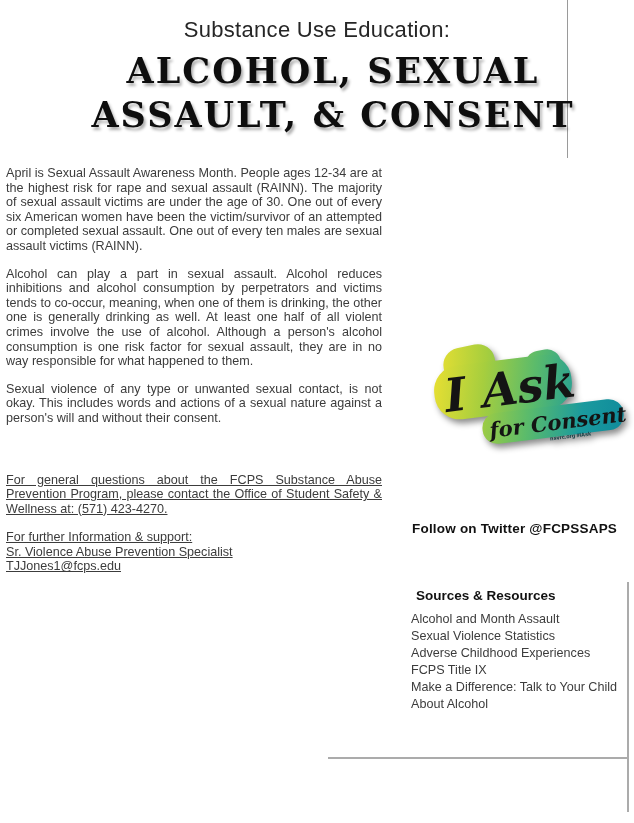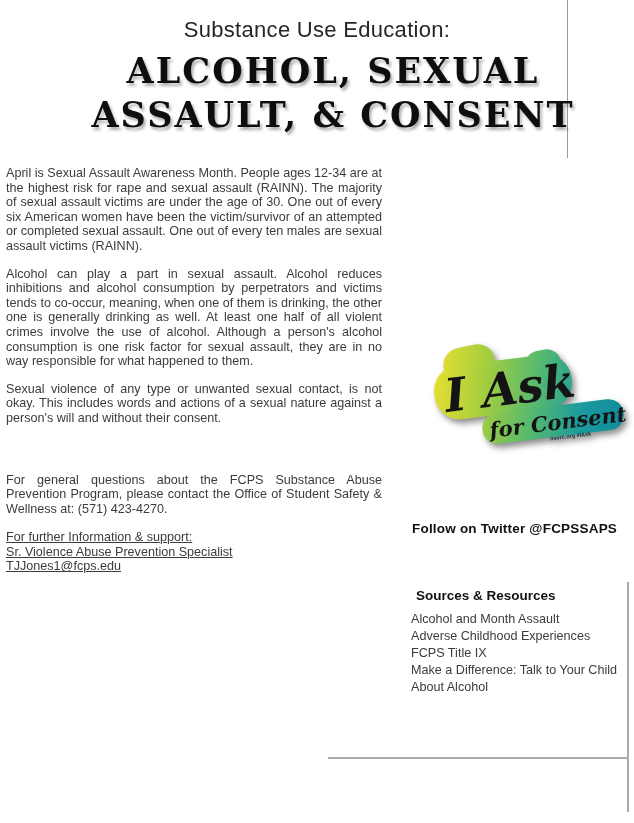--- a/index.html
+++ b/index.html
@@ -51,21 +51,21 @@
     position: absolute;
     left: 6px;
     top: 166px;
     width: 376px;
     font-size: 12.6px;
     line-height: 14.6px;
     color: #3c3c3c;
   }
   .article p { text-align: justify; }
   .article p + p { margin-top: 13px; }
-  .article p.contact-general { margin-top: 47px; }
+  .article p.contact-general { margin-top: 47px; text-decoration: underline; }
   .contact-block { margin-top: 14px; text-decoration: underline; }
   .contact-block div { line-height: 14.6px; }
 
   
   .logo-wrap {
     position: absolute;
     left: 426px;
     top: 330px;
     width: 205px;
     height: 118px;
@@ -146,20 +146,21 @@
       <text x="63" y="100" font-family="DejaVu Serif, serif" font-style="italic" font-weight="bold" font-size="21" fill="#141414" transform="rotate(-7 127 91)">for Consent</text>
       <text x="122" y="110" font-family="Liberation Sans, sans-serif" font-weight="bold" font-size="5.5" fill="#06343c" transform="rotate(-7 127 91)">nsvrc.org   #IAsk</text>
     </svg>
   </div>
 
   <div class="twitter-line">Follow on Twitter @FCPSSAPS</div>
 
   <div class="sources-heading">Sources &amp; Resources</div>
   <div class="resources-list">
     <span class="res-item">Alcohol and Month Assault</span>
+    <span class="res-item">Sexual Violence Statistics</span>
     <span class="res-item">Adverse Childhood Experiences</span>
     <span class="res-item">FCPS Title IX</span>
     <span class="res-item">Make a Difference: Talk to Your Child About Alcohol</span>
   </div>
 
   <div class="rule rule-right-v"></div>
   <div class="rule rule-bottom-h"></div>
 
 </div>
 

